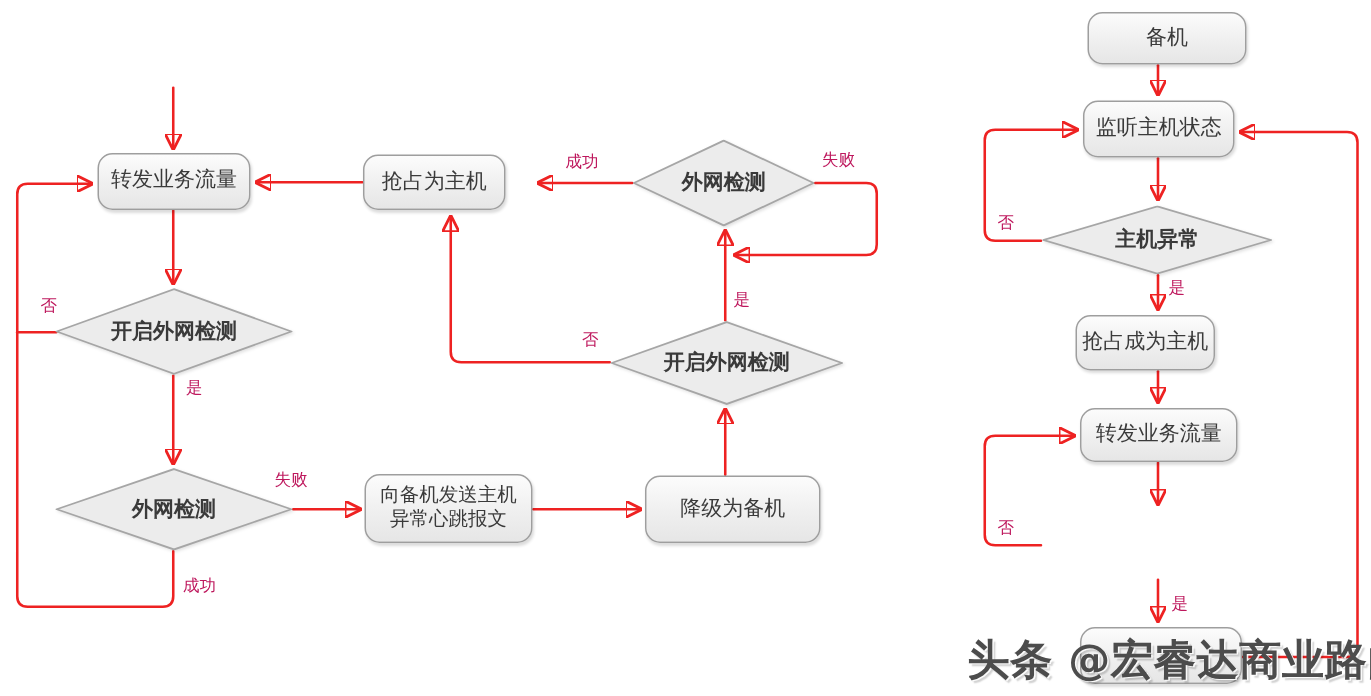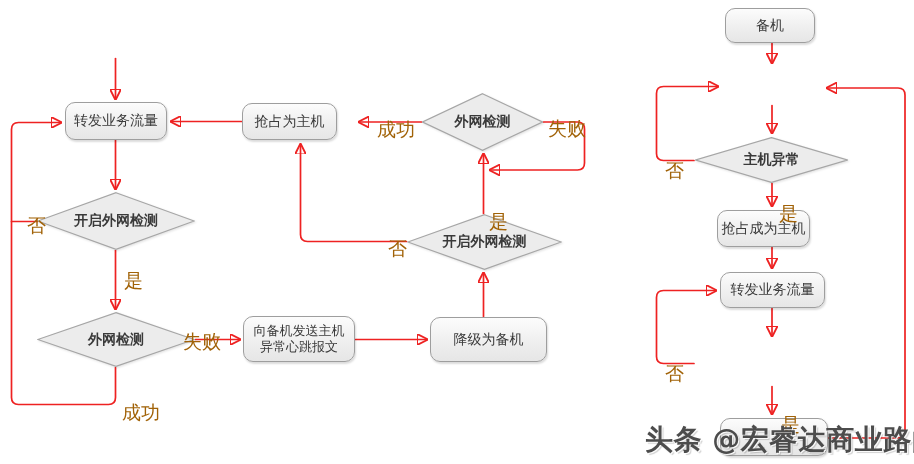--- a/index.html
+++ b/index.html
@@ -32,21 +32,21 @@
   }
   .diamond polygon{
     fill:#ececec;stroke:#a6a6a6;stroke-width:1.2;
     vector-effect:non-scaling-stroke;
   }
   .diamond .dlabel{
     position:relative;z-index:1;color:#3a3a3a;font-size:14px;white-space:nowrap;
   }
   .elabel{
     position:absolute;z-index:3;
-    color:#a16207;font-size:19px;white-space:nowrap;margin-top:17px;
+    color:#be185d;font-size:11px;white-space:nowrap;
   }
   .watermark{
     position:absolute;z-index:4;
     left:645px;top:421px;
     font-size:28px;font-weight:700;letter-spacing:0.5px;
     color:#4c4c4c;white-space:nowrap;
     text-shadow:1px 1px 0 rgba(255,255,255,.9), 2px 2px 1px rgba(0,0,0,.18);
   }
 </style>
 </head>
@@ -125,24 +125,27 @@
     <span class="dlabel">开启外网检测</span>
   </div>
 
   <div class="diamond" style="left:422px;top:93px;width:121px;height:58px">
     <svg viewBox="0 0 200 80" preserveAspectRatio="none">
         <polygon points="100,1 199,40 100,79 1,40"></polygon>
       </svg>
     <span class="dlabel">外网检测</span>
   </div>
 
-  <div class="rrect" style="left:725px;top:8px;width:90px;height:35px">
+  <div class="rrect" style="left:725px;top:8px;width:106px;height:35px">
     <span>备机</span>
   </div>
 
+  <div class="rrect" style="left:722px;top:67px;width:101px;height:38px">
+    <span>监听主机状态</span>
+  </div>
 
   <div class="diamond" style="left:695px;top:137px;width:153px;height:46px">
     <svg viewBox="0 0 200 80" preserveAspectRatio="none">
         <polygon points="100,1 199,40 100,79 1,40"></polygon>
       </svg>
     <span class="dlabel">主机异常</span>
   </div>
 
   <div class="rrect" style="left:717px;top:210px;width:93px;height:37px">
     <span>抢占成为主机</span>

